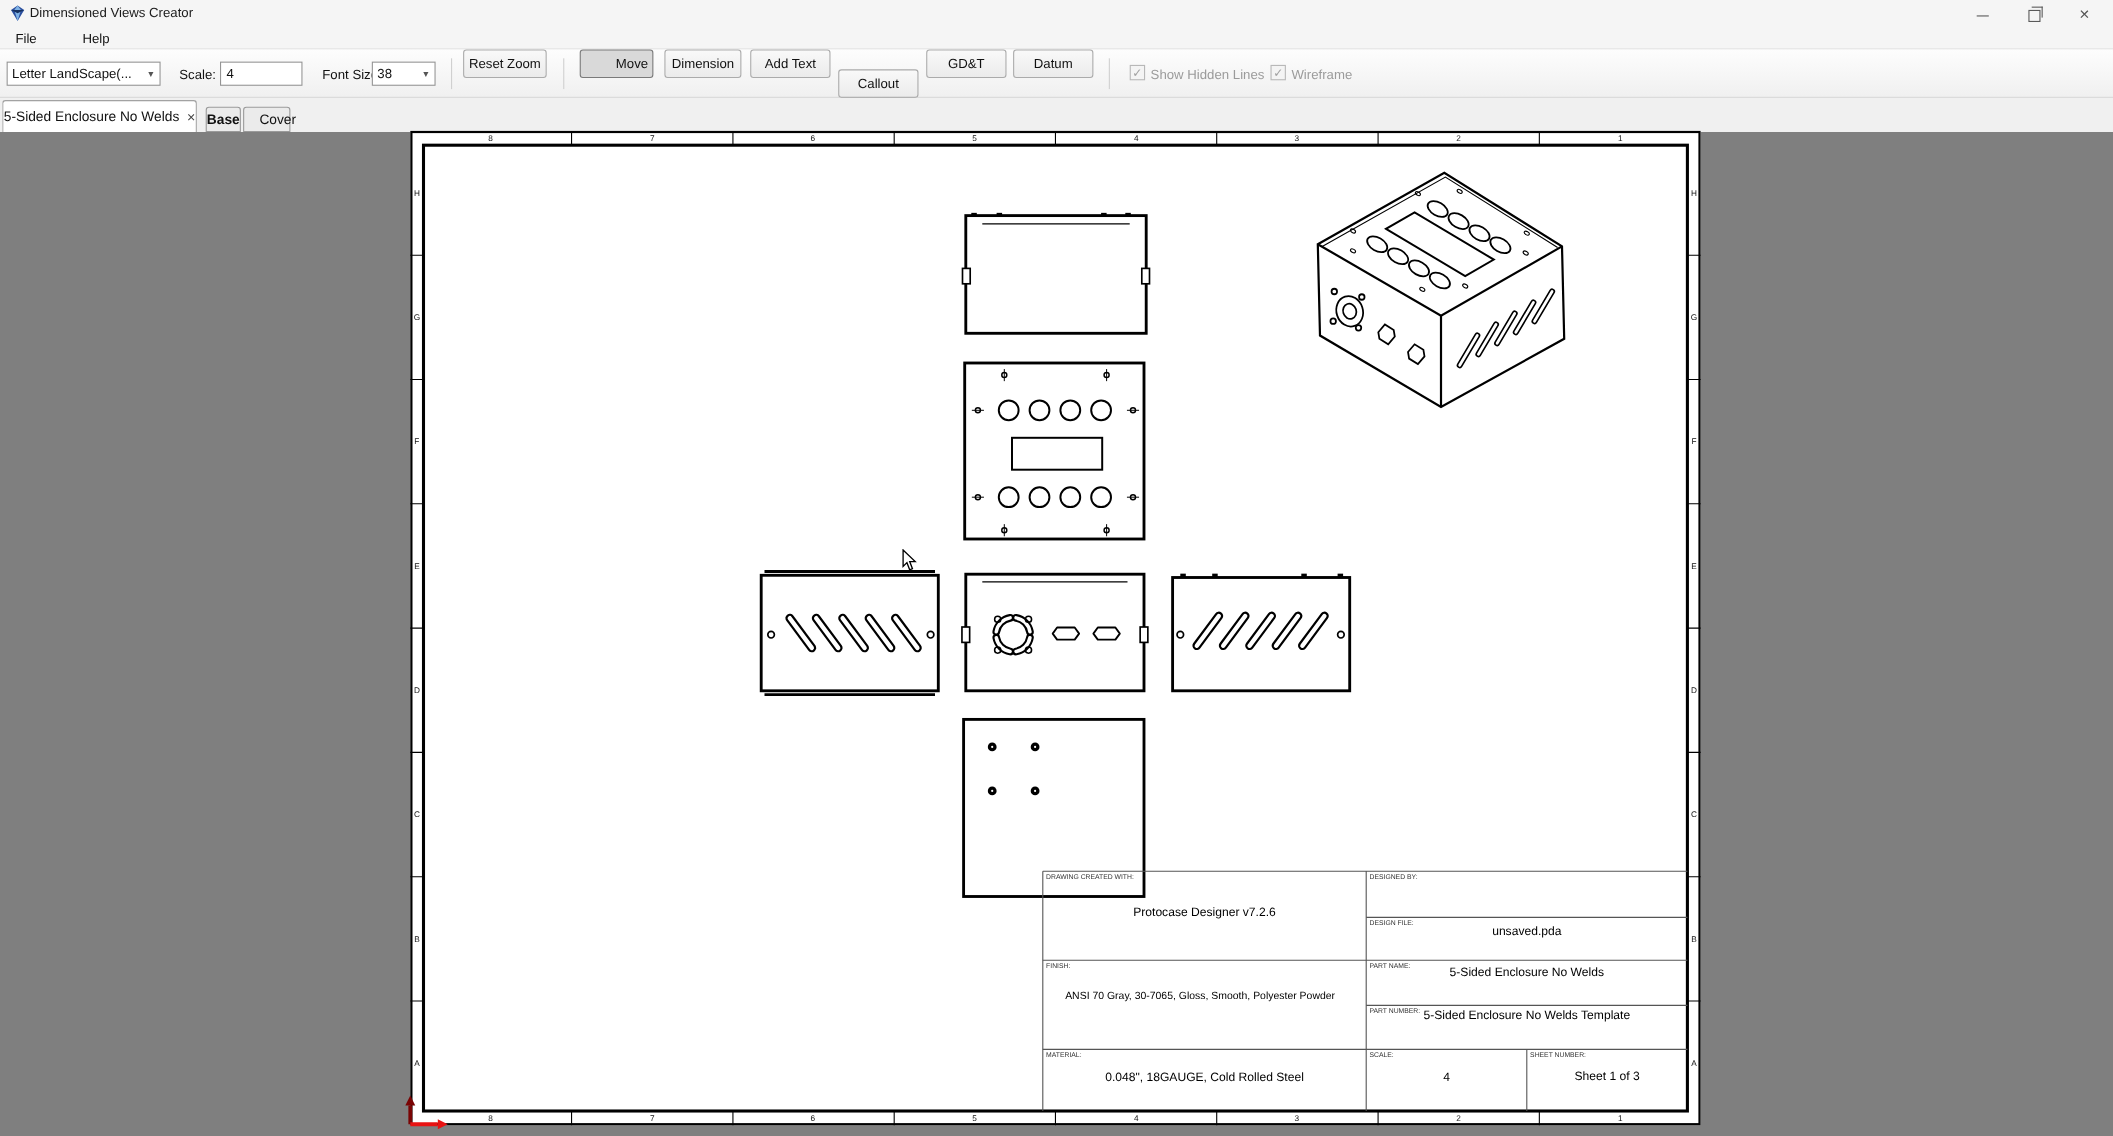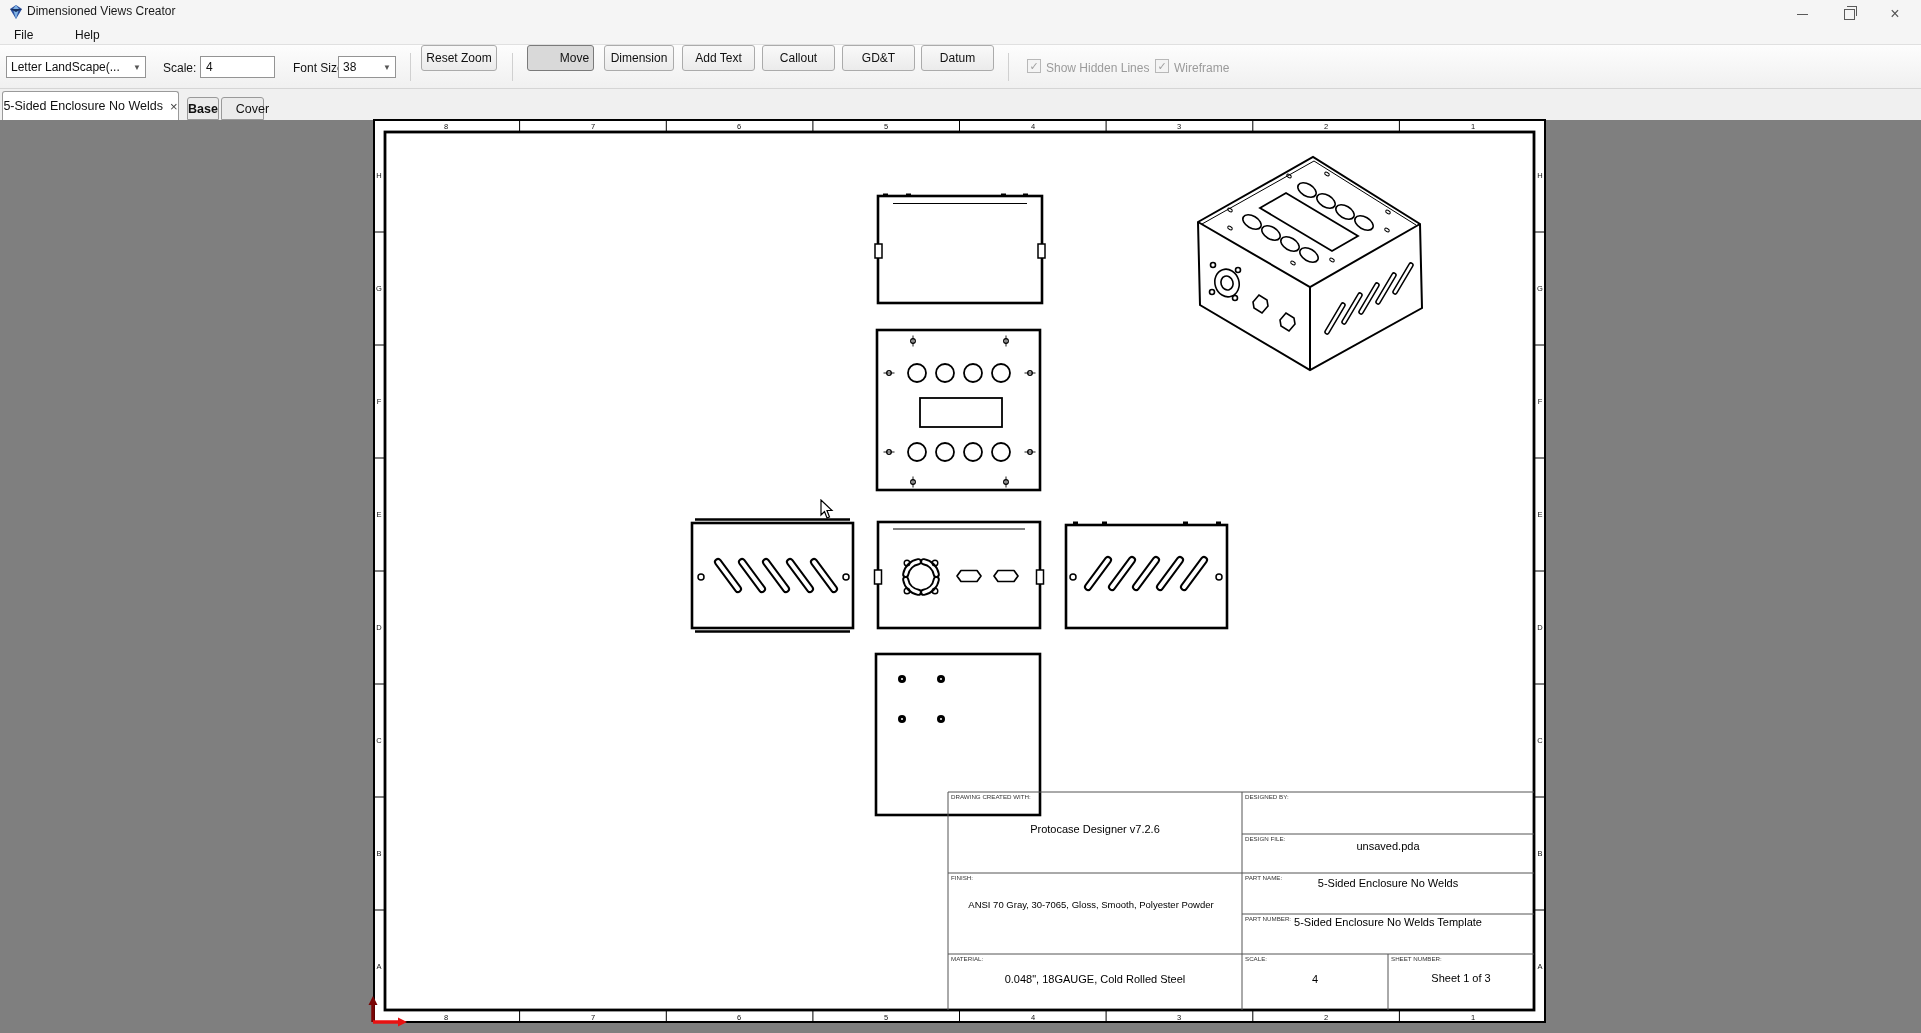--- a/index.html
+++ b/index.html
@@ -92,21 +92,21 @@
   <div class="combo" style="left:338px;width:58px;">
     <span>38</span>
     <span class="chev">▼</span>
   </div>
   <div class="vsep" style="left:410px;"></div>
   <div class="tbtn" style="left:421px;width:76px;">Reset Zoom</div>
   <div class="vsep" style="left:512px;"></div>
   <div class="tbtn pressed" style="left:527px;width:67px;">Move</div>
   <div class="tbtn" style="left:604px;width:70px;">Dimension</div>
   <div class="tbtn" style="left:682px;width:73px;">Add Text</div>
-  <div class="tbtn" style="left:762px;width:73px;">Callout</div>
+  <div class="tbtn" style="left:762px;width:73px;margin-top:18px;">Callout</div>
   <div class="tbtn" style="left:842px;width:73px;">GD&amp;T</div>
   <div class="tbtn" style="left:921px;width:73px;">Datum</div>
   <div class="vsep" style="left:1008px;"></div>
   <div class="chk" style="left:1027px;">
     <span>✓</span>
   </div>
   <span class="chklabel" style="left:1046px;text-align:right;">Show Hidden Lines</span>
   <div class="chk" style="left:1155px;">
     <span>✓</span>
   </div>

